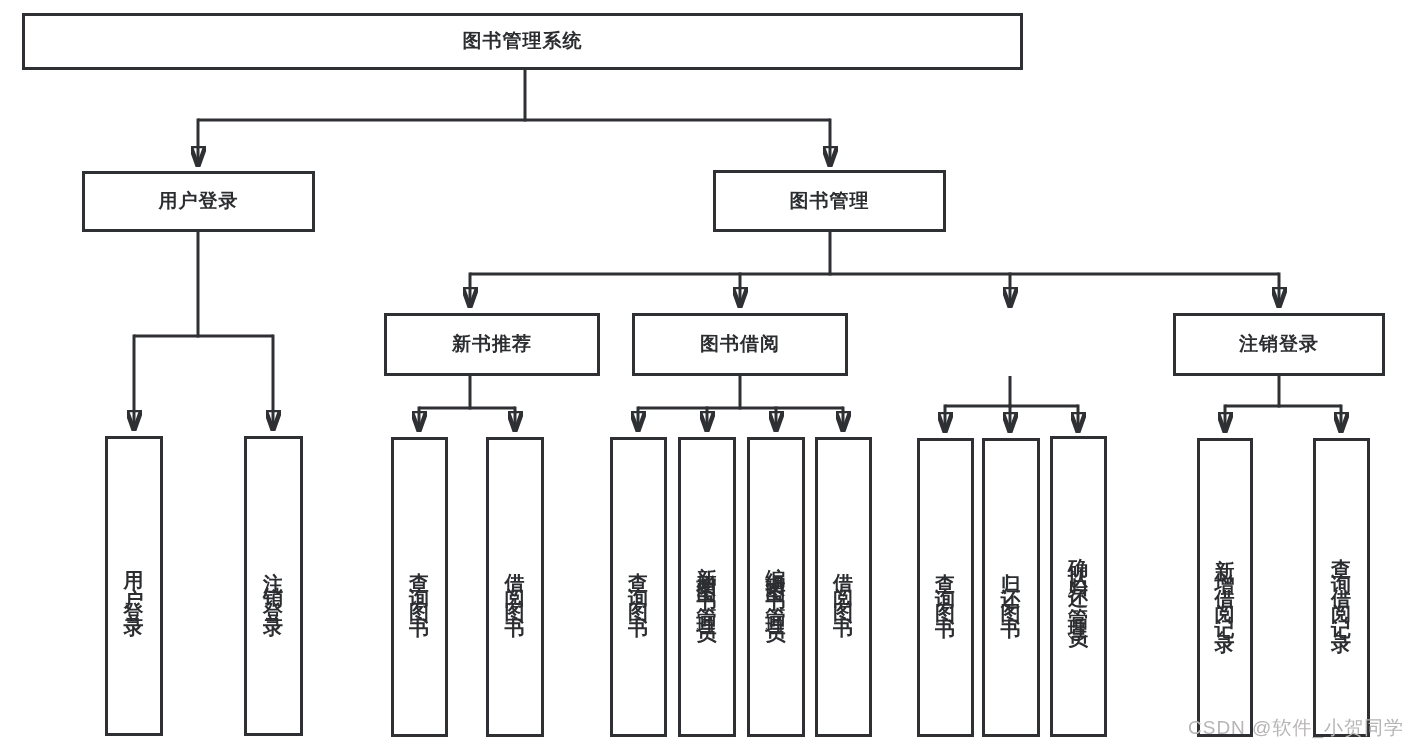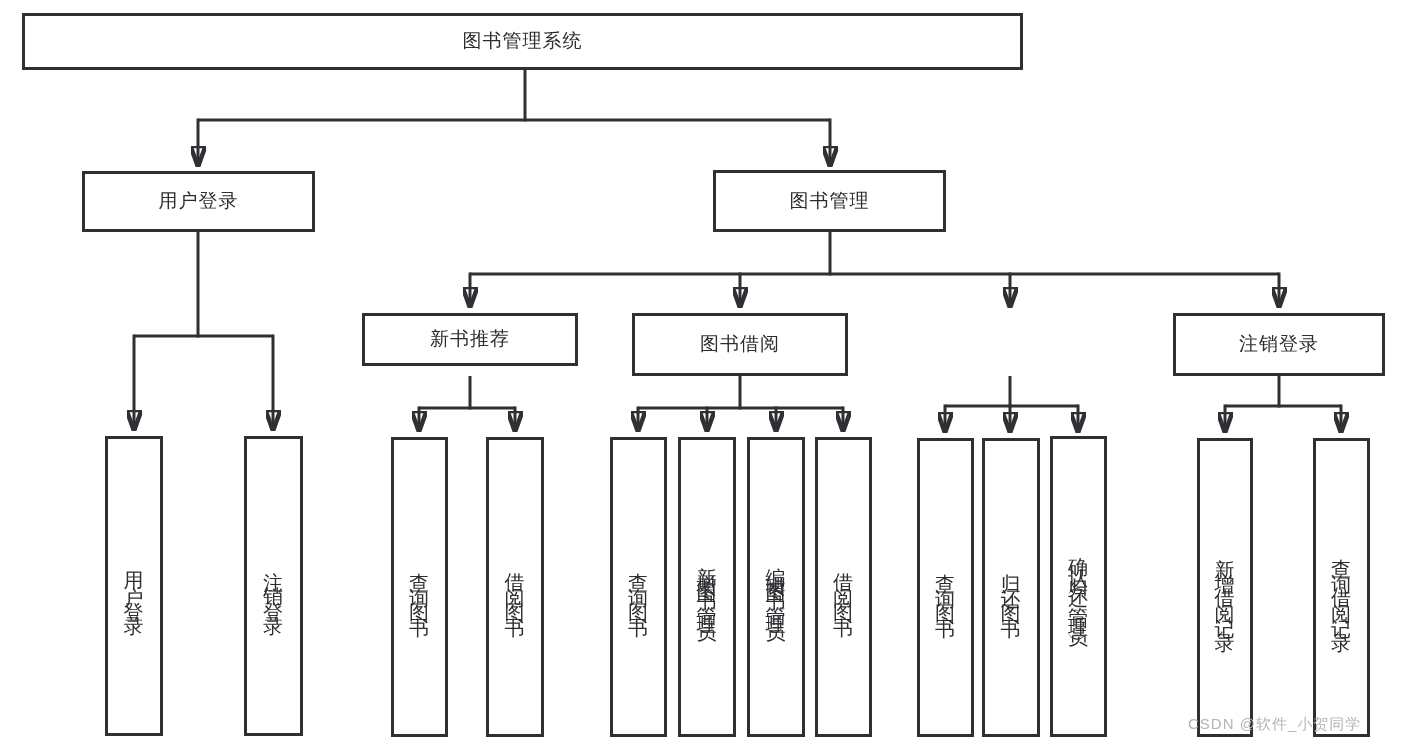--- a/index.html
+++ b/index.html
@@ -6,34 +6,34 @@
   .stage{
     position:relative;width:1405px;height:747px;background:#ffffff;
     font-family:"Liberation Sans","DejaVu Sans",sans-serif;
     color:#2b2d30;overflow:hidden;
   }
   .wires{position:absolute;left:0;top:0;width:1405px;height:747px;z-index:1;}
   .wires path{fill:none;stroke:#2e3033;stroke-width:3;}
   .box{
     position:absolute;box-sizing:border-box;border:3px solid #2e3033;background:#ffffff;
     display:flex;align-items:center;justify-content:center;text-align:center;
-    z-index:2;line-height:1.1;
+    z-index:2;line-height:1.1;font-weight:bold;
   }
   .h{font-size:19px;letter-spacing:1px;white-space:nowrap;}
   .root{font-size:19px;}
   .v{
     writing-mode:vertical-rl;text-orientation:mixed;
     font-size:20px;white-space:nowrap;
   }
   .s15{letter-spacing:15px;}
   .s10{letter-spacing:10px;}
   .s8{letter-spacing:8px;}
   .watermark{
     position:absolute;left:1188px;top:715px;z-index:3;
-    font-size:15px;letter-spacing:1px;color:#b6b4b4;white-space:nowrap;
+    font-size:19px;letter-spacing:1px;color:#b6b4b4;white-space:nowrap;
   }
 </style>
 </head>
 <body>
 
 <div class="stage">
 
   <svg class="wires" viewBox="0 0 1405 747" aria-hidden="true">
     <defs>
       <marker id="arw" viewBox="0 0 14 10" refX="12" refY="5" markerWidth="7" markerHeight="5" orient="auto">
@@ -83,21 +83,21 @@
   </svg>
 
   <div class="box h root" style="left:22px;top:13px;width:1001px;height:57px;">图书管理系统</div>
 
   <div class="box h" style="left:82px;top:171px;width:233px;height:61px;">用户登录</div>
   <div class="box h" style="left:713px;top:170px;width:233px;height:62px;">图书管理</div>
 
   <div class="box v s15" style="left:105px;top:436px;width:58px;height:300px;">用户登录</div>
   <div class="box v s15" style="left:244px;top:436px;width:59px;height:300px;">注销登录</div>
 
-  <div class="box h" style="left:362px;top:313px;width:216px;height:53px;">新书推荐</div>
+  <div class="box h" style="left:384px;top:313px;width:216px;height:63px;">新书推荐</div>
   <div class="box h" style="left:632px;top:313px;width:216px;height:63px;">图书借阅</div>
   <div class="box h" style="left:1173px;top:313px;width:212px;height:63px;">注销登录</div>
 
   <div class="box v s15" style="left:391px;top:437px;width:57px;height:300px;">查询图书</div>
   <div class="box v s15" style="left:486px;top:437px;width:58px;height:300px;">借阅图书</div>
 
   <div class="box v s15" style="left:610px;top:437px;width:57px;height:300px;">查询图书</div>
   <div class="box v s8" style="left:678px;top:437px;width:58px;height:300px;">新增图书（管理员）</div>
   <div class="box v s8" style="left:747px;top:437px;width:58px;height:300px;">编辑图书（管理员）</div>
   <div class="box v s15" style="left:815px;top:437px;width:57px;height:300px;">借阅图书</div>

